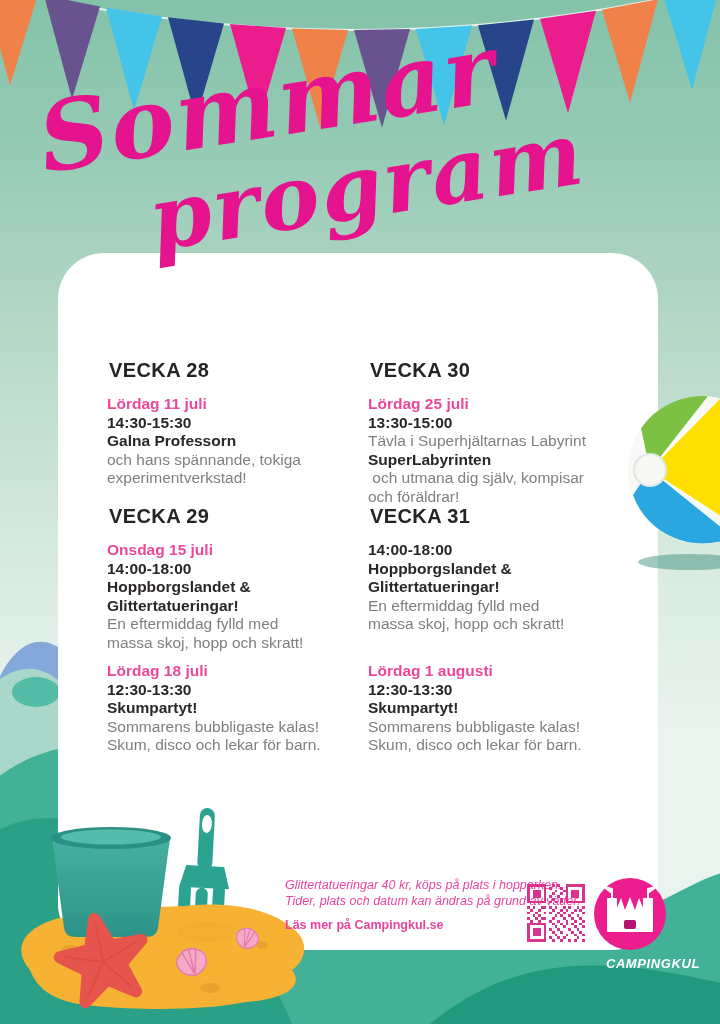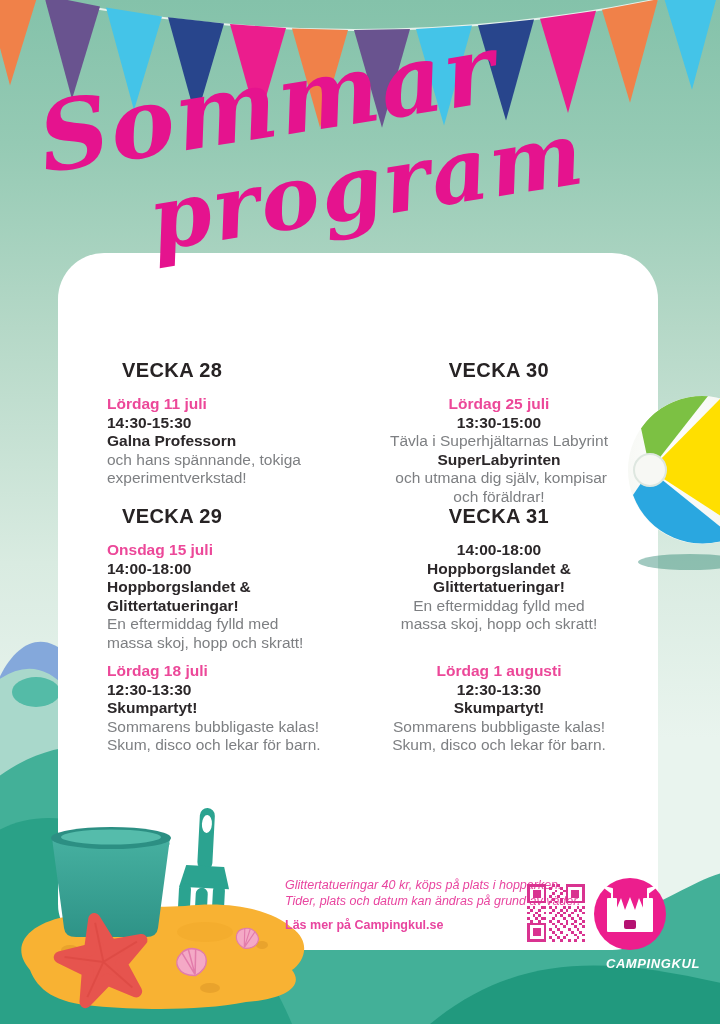--- a/index.html
+++ b/index.html
@@ -18,23 +18,23 @@
               font-style:italic;font-weight:700;letter-spacing:2px;line-height:1;}
   .title-1{left:40px;top:92px;font-size:96px;transform:rotate(-9deg);transform-origin:left center;}
   .title-2{left:150px;top:176px;font-size:88px;transform:rotate(-9deg);transform-origin:left center;}
   .brand{left:476px;top:134px;z-index:4;color:#2a4a99;font-size:24px;font-weight:700;letter-spacing:.3px;}
 
   
   .card{left:58px;top:253px;width:600px;height:697px;background:#ffffff;border-radius:46px;z-index:2;}
 
   .section{position:absolute;width:262px;}
   .col-left{left:49px;}
-  .col-right{left:310px;text-align:center;}
+  .col-right{left:310px;}
   .row-1{top:106px;} .row-2{top:252px;} .row-3{top:409px;}
-  .week{margin:0 15px 13px;font-size:20px;font-weight:800;color:#272324;letter-spacing:.4px;}
+  .week{margin:0 2px 13px;font-size:20px;font-weight:800;color:#272324;letter-spacing:.4px;}
   .ln{font-size:15.5px;line-height:18.6px;}
   .date{color:#ec4899;font-weight:700;}
   .bold{color:#2b2729;font-weight:700;}
   .desc{color:#7d7f82;}
 
   
   .beach-ball{left:600px;top:380px;z-index:5;}
   .bottom-art{left:0;top:780px;z-index:6;}
 
   

